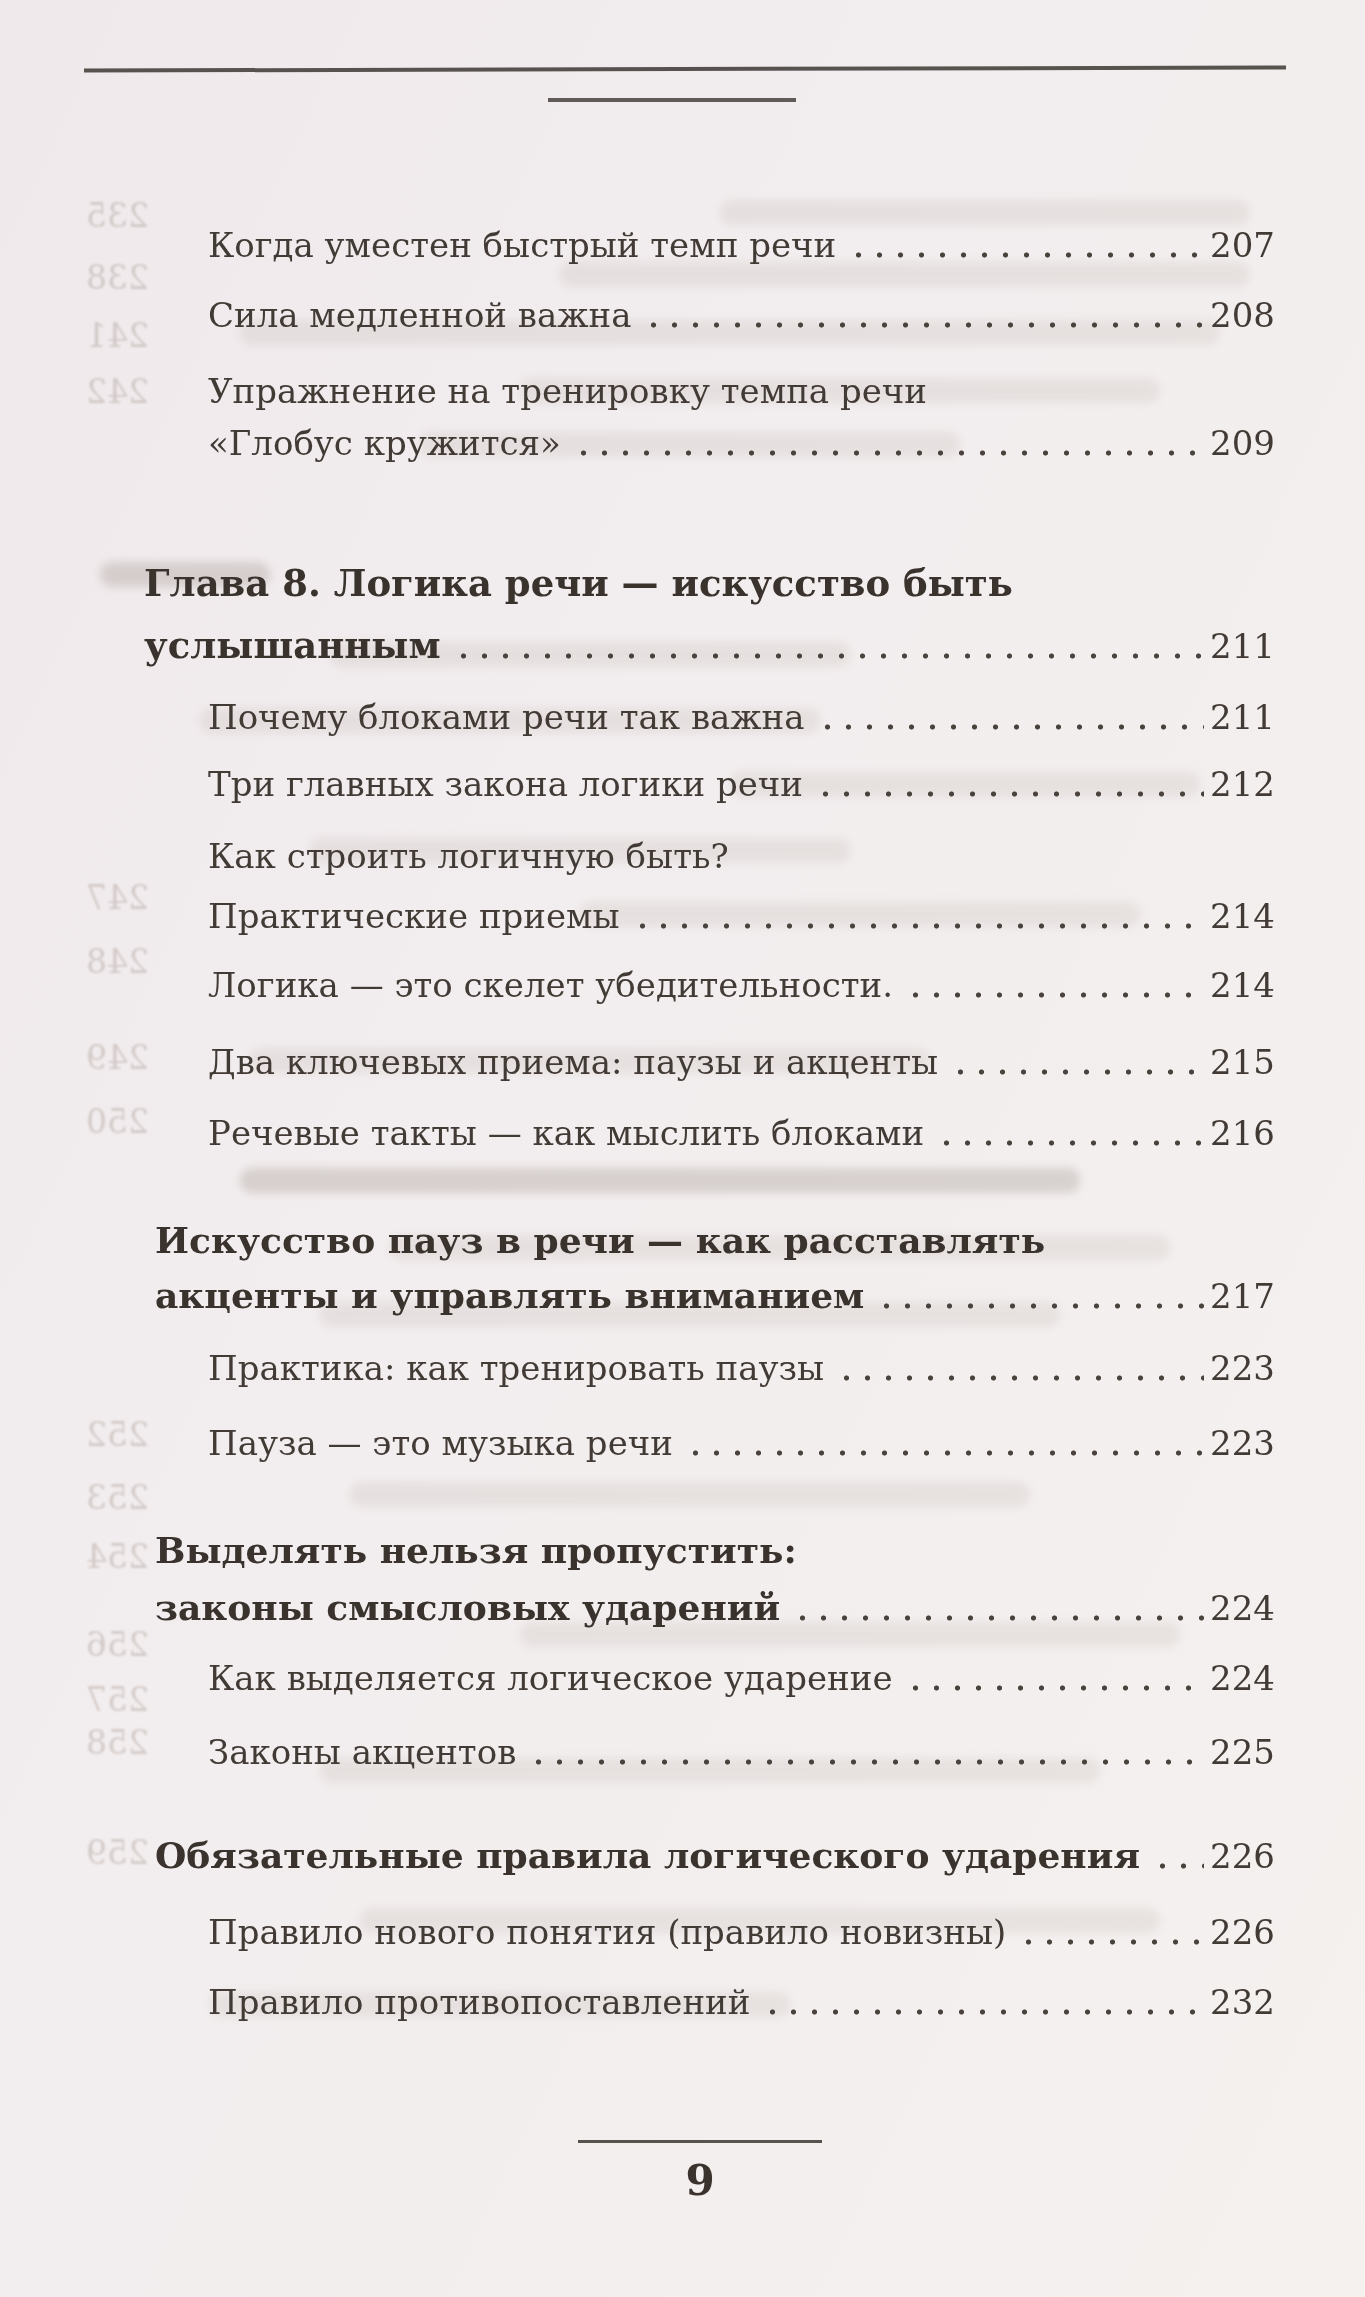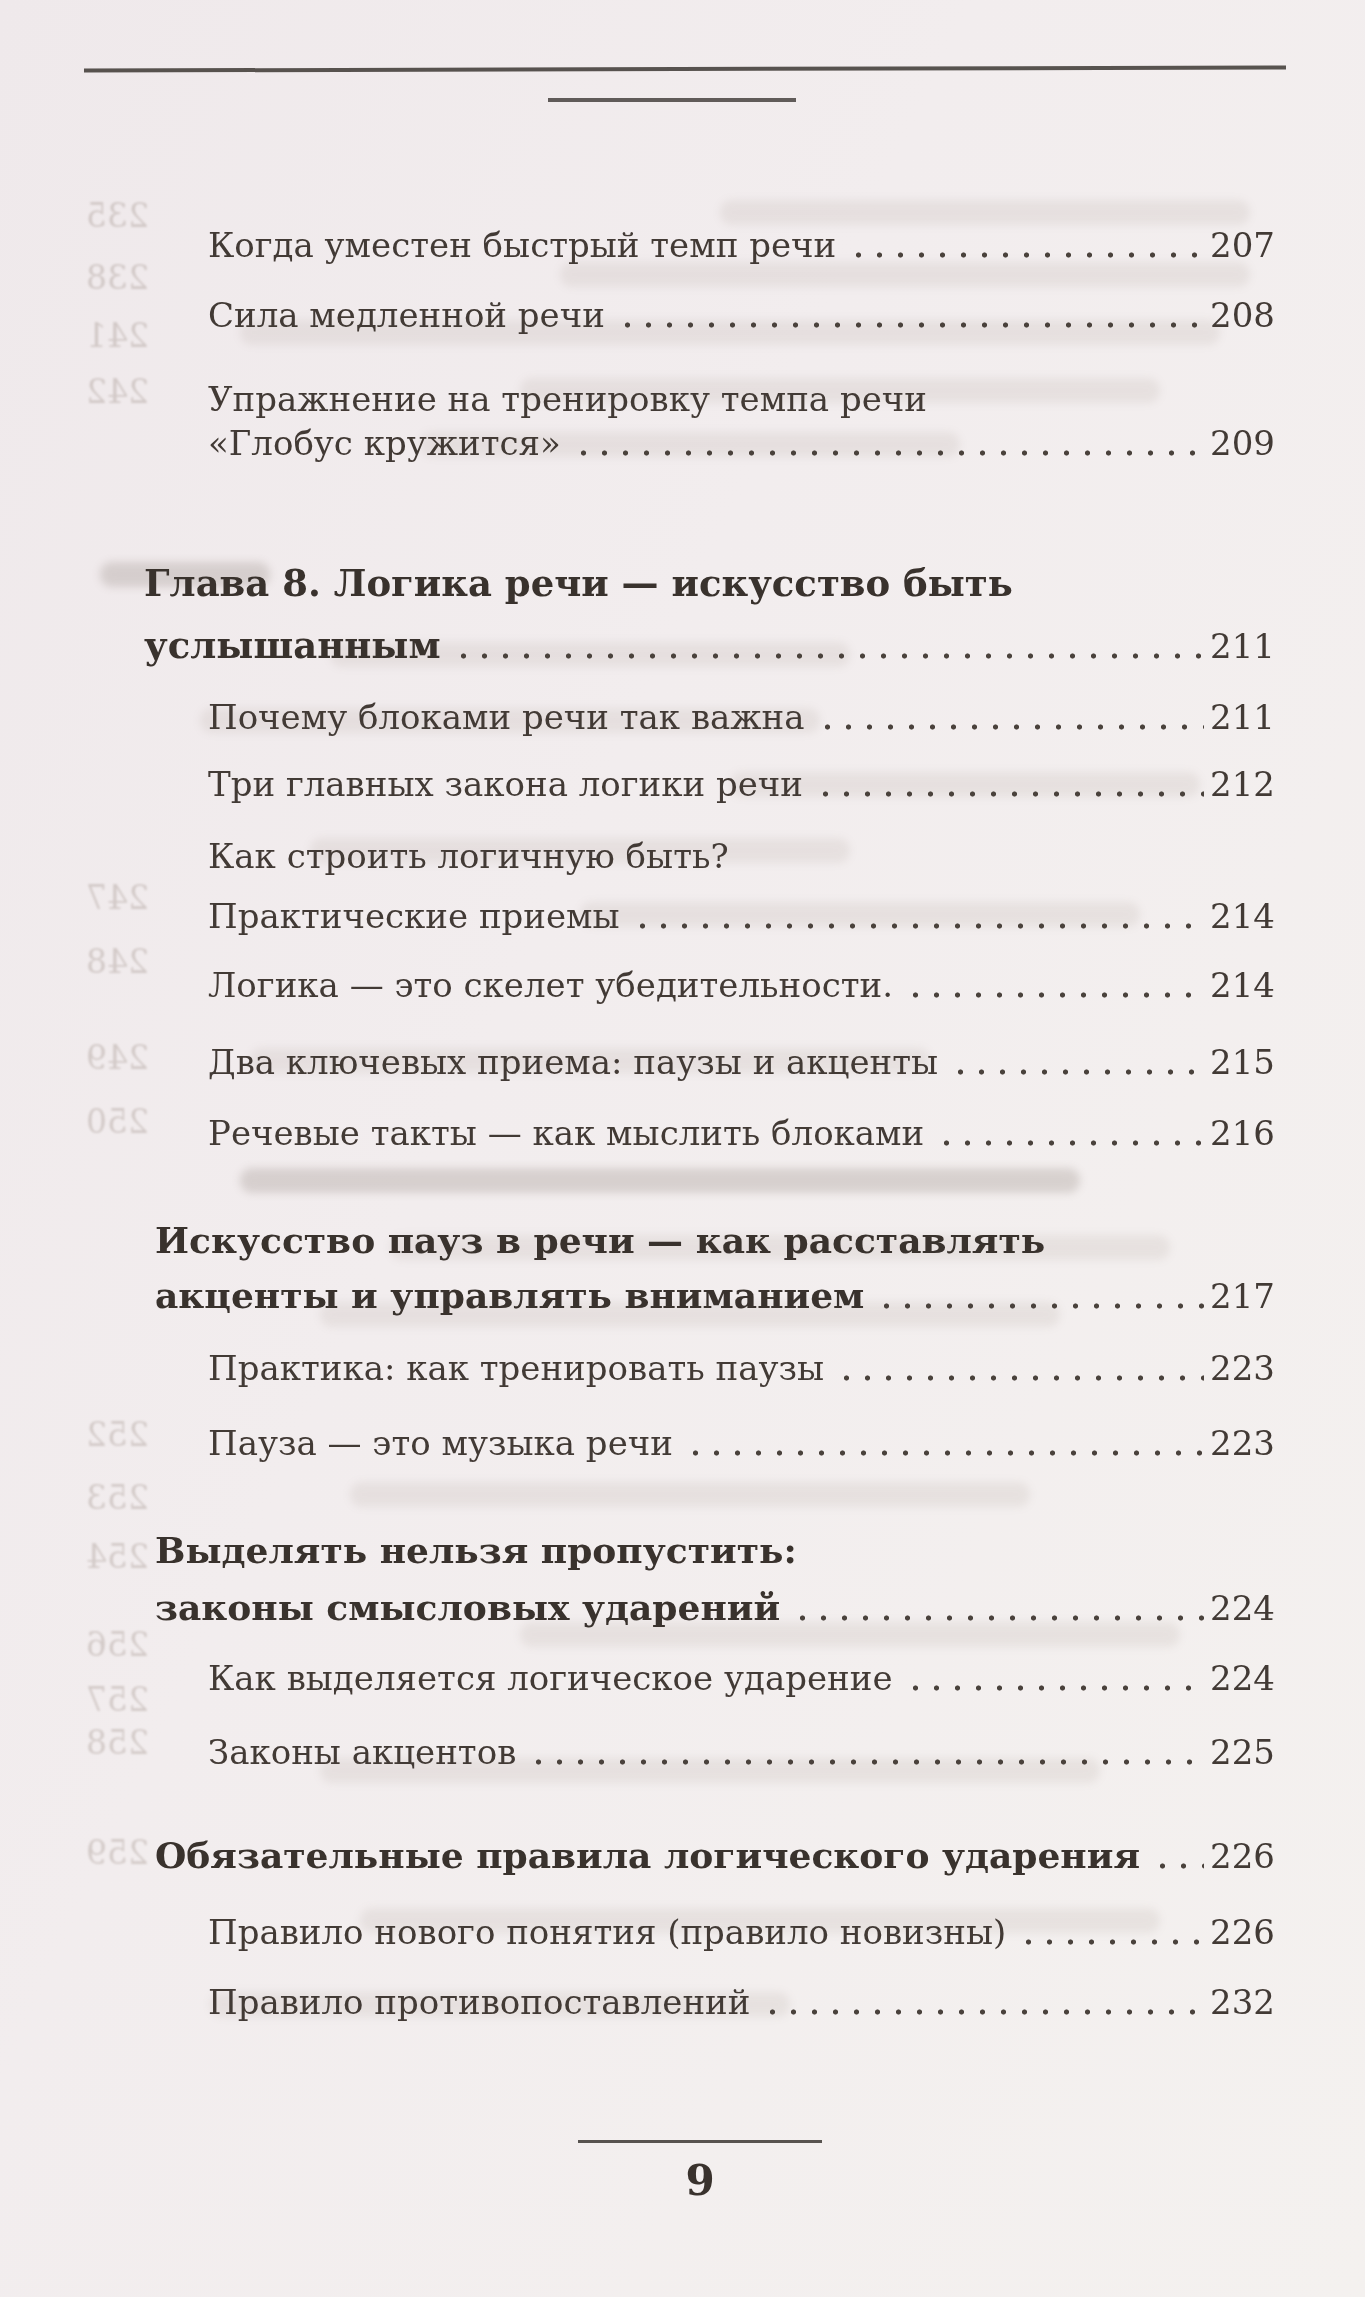--- a/index.html
+++ b/index.html
@@ -87,25 +87,25 @@
 
   <div class="rule rule-top"></div>
   <div class="rule rule-header"></div>
 
   <div class="row sub" style="top:222px">
     <span class="t">Когда уместен быстрый темп речи</span>
     <span class="dots"></span>
     <span class="num">207</span>
   </div>
   <div class="row sub" style="top:292px">
-    <span class="t">Сила медленной речи</span>
+    <span class="t">Сила медленной важна</span>
     <span class="dots"></span>
     <span class="num">208</span>
   </div>
-  <div class="row sub" style="top:376px">
+  <div class="row sub" style="top:368px">
     <span class="t">Упражнение на тренировку темпа речи</span>
   </div>
   <div class="row sub" style="top:420px">
     <span class="t">«Глобус кружится»</span>
     <span class="dots"></span>
     <span class="num">209</span>
   </div>
 
   <div class="row chapter" style="top:560px">
     <span class="t">Глава 8. Логика речи — искусство быть</span>

